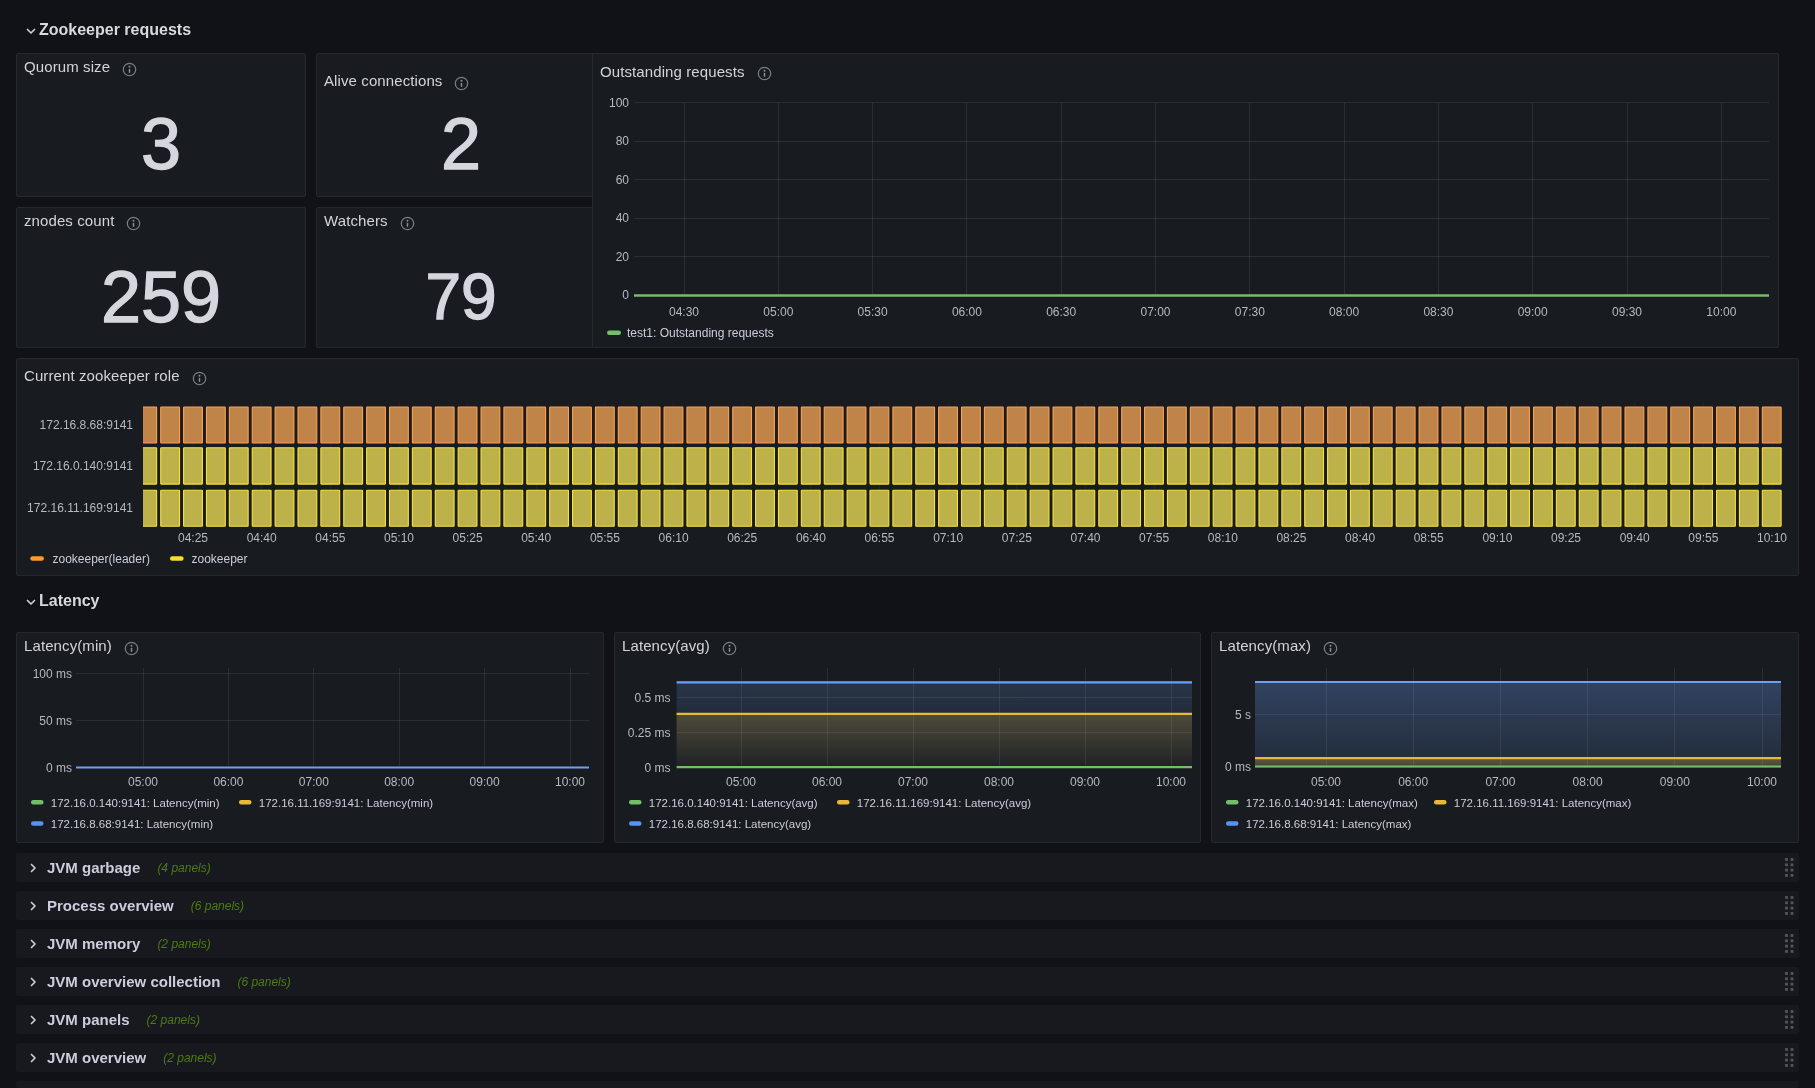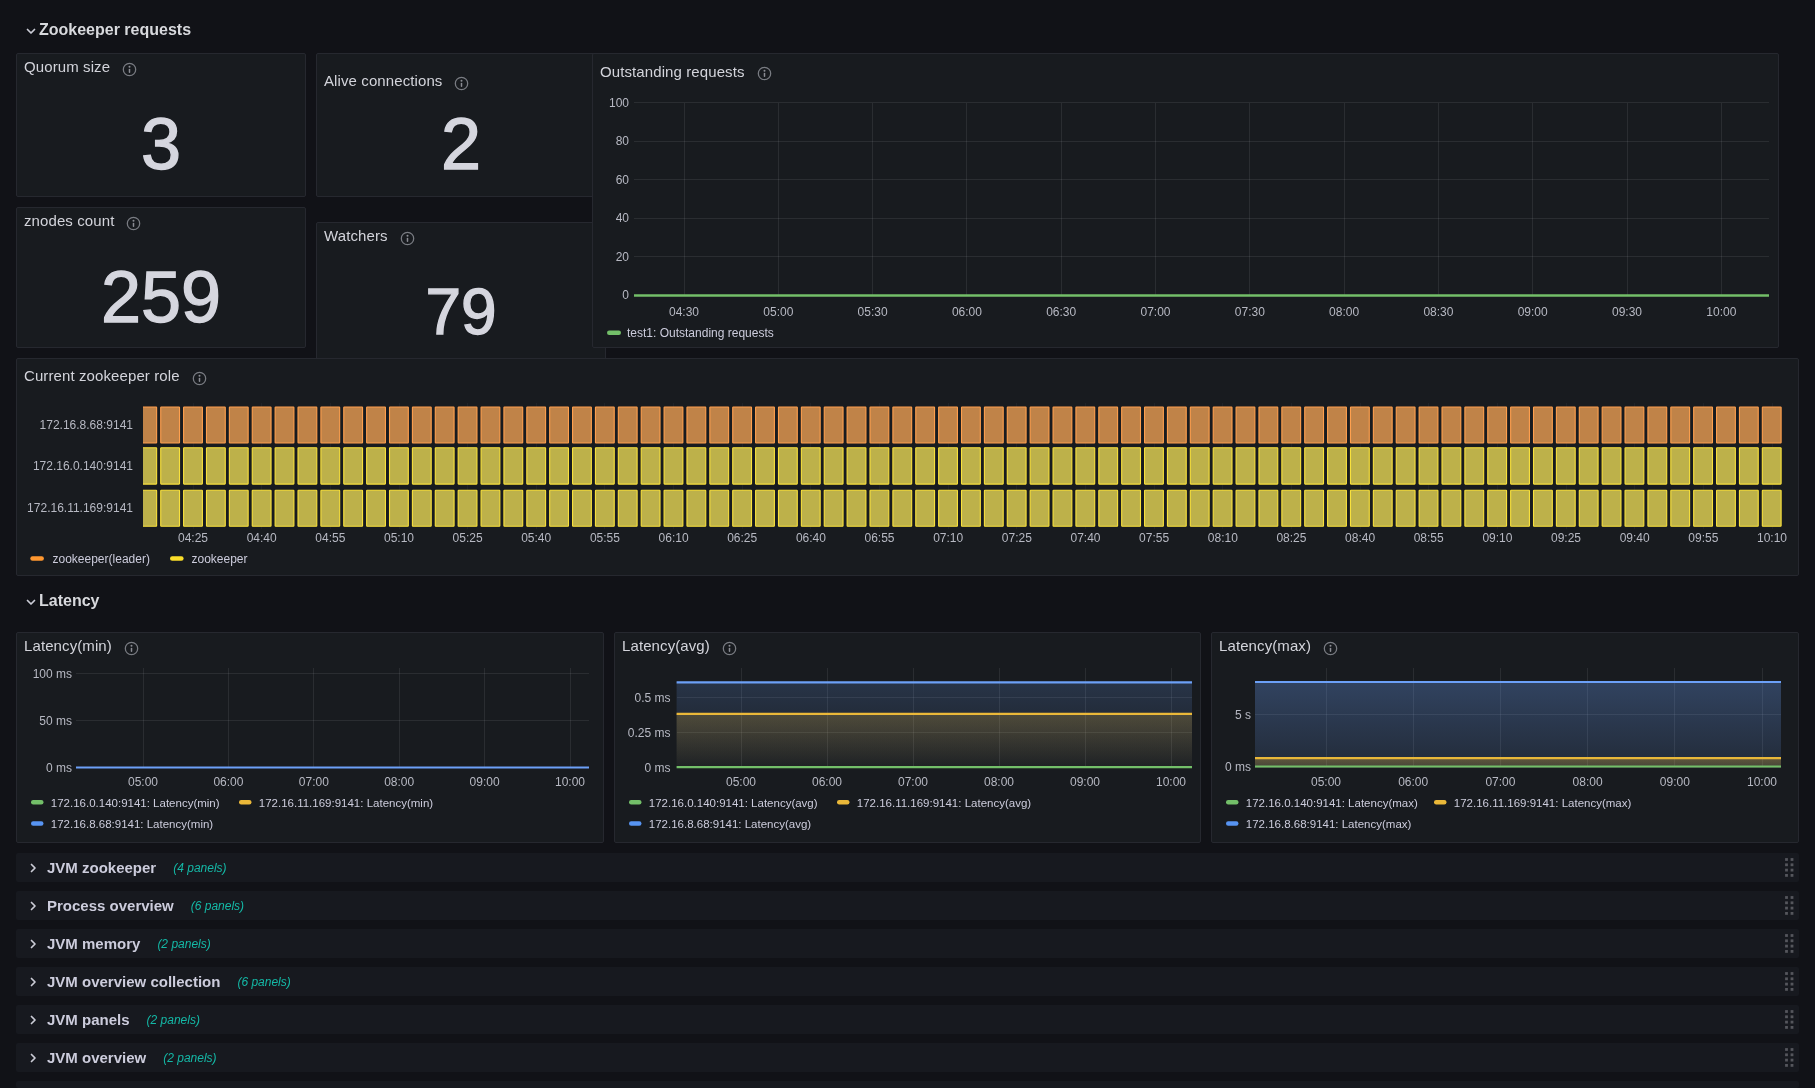--- a/index.html
+++ b/index.html
@@ -4,21 +4,21 @@
 font-family:"Liberation Sans",sans-serif;}
 .panel{position:absolute;background:#181b1f;border:1px solid #26282f;border-radius:2px;box-sizing:border-box;}
 .ptitle{position:absolute;left:7px;display:flex;align-items:flex-start;white-space:nowrap;
 font-size:15px;font-weight:400;color:#d3d4db;letter-spacing:0.1px;}
 .ptitle svg{position:relative;top:3.5px;margin-left:12px;}
 .rowhdr svg{position:static;}
 .statval{position:absolute;left:0;right:0;text-align:center;font-weight:400;color:#d5d6de;-webkit-text-stroke:1.35px #d5d6de;letter-spacing:0px;}
 .sechdr{position:absolute;display:flex;align-items:center;color:#d8d9dd;font-weight:700;font-size:16px;}
 .rowhdr{position:absolute;background:#17191f;display:flex;align-items:center;border-radius:2px;box-sizing:border-box;}
 .rowhdr .tt{font-size:15px;font-weight:700;color:#ccccdc;margin-left:7px;}
-.rowhdr .cnt{font-size:12px;font-style:italic;color:#14b8a6;margin-left:17px;}
+.rowhdr .cnt{font-size:12px;font-style:italic;color:#4d7c0f;margin-left:17px;}
 .axis{font-size:12px;fill:#b7b9c3;font-family:"Liberation Sans",sans-serif;}
 .leg{font-size:12px;fill:#ccccdc;font-family:"Liberation Sans",sans-serif;}
 .leg2{font-size:11.5px;fill:#ccccdc;font-family:"Liberation Sans",sans-serif;}
 svg{position:absolute;left:0;top:0;}
 </style></head><body>
 <svg style="position:absolute;left:24px;top:24px" width="14" height="14" viewBox="0 0 14 14">
     <path d="M3.5 5.5 L7 9 L10.5 5.5" fill="none" stroke="#cbccd6" stroke-width="1.7" stroke-linecap="round" stroke-linejoin="round"></path>
   </svg>
 <div class="sechdr" style="left:39px;top:21px;height:18px">Zookeeper requests</div>
 <div class="panel" style="left:16px;top:53px;width:290px;height:144px">
@@ -38,21 +38,21 @@
 <div class="statval" style="top:52.12px;font-size:72px;line-height:77.76px">2</div>
 </div>
 <div class="panel" style="left:16px;top:207px;width:290px;height:141px">
 <div class="ptitle" style="top:4px">znodes count<svg width="15" height="15" viewBox="0 0 15 15">
         <circle cx="7.5" cy="7.5" r="6.2" fill="none" stroke="#8b8d94" stroke-width="1.25" opacity="0.85"></circle>
         <circle cx="7.5" cy="4.8" r="1.0" fill="#8b8d94"></circle>
         <rect x="6.75" y="6.7" width="1.5" height="4.2" rx="0.75" fill="#8b8d94"></rect>
       </svg></div>
 <div class="statval" style="top:50.62px;font-size:72px;line-height:77.76px">259</div>
 </div>
-<div class="panel" style="left:316px;top:222px;width:290px;height:141px">
+<div class="panel" style="left:316px;top:207px;width:290px;height:141px">
 <div class="ptitle" style="top:4px">Watchers<svg width="15" height="15" viewBox="0 0 15 15">
         <circle cx="7.5" cy="7.5" r="6.2" fill="none" stroke="#8b8d94" stroke-width="1.25" opacity="0.85"></circle>
         <circle cx="7.5" cy="4.8" r="1.0" fill="#8b8d94"></circle>
         <rect x="6.75" y="6.7" width="1.5" height="4.2" rx="0.75" fill="#8b8d94"></rect>
       </svg></div>
 <div class="statval" style="top:50.62px;font-size:64px;line-height:77.76px">79</div>
 </div>
 <div class="panel" style="left:592px;top:53px;width:1187px;height:295px">
 <div class="ptitle" style="top:8.5px">Outstanding requests<svg width="15" height="15" viewBox="0 0 15 15">
         <circle cx="7.5" cy="7.5" r="6.2" fill="none" stroke="#8b8d94" stroke-width="1.25" opacity="0.85"></circle>
@@ -525,21 +525,21 @@
       <rect x="222" y="166.9" width="12.5" height="4.5" rx="2.2" fill="#eab839"></rect>
       <text class="leg2" x="241.8" y="169.5" dominant-baseline="central">172.16.11.169:9141: Latency(max)</text>
       <rect x="14" y="188.3" width="12.5" height="4.5" rx="2.2" fill="#5794f2"></rect>
       <text class="leg2" x="33.8" y="190.9" dominant-baseline="central">172.16.8.68:9141: Latency(max)</text>
     </svg>
 </div>
 <div class="rowhdr" style="left:16px;top:853px;width:1783px;height:29px;padding-left:10px">
 <svg width="14" height="14" viewBox="0 0 14 14" style="position:relative">
       <path d="M5.5 3.5 L9 7 L5.5 10.5" fill="none" stroke="#cbccd6" stroke-width="1.7" stroke-linecap="round" stroke-linejoin="round"></path>
     </svg>
-<span class="tt">JVM zookeeper</span>
+<span class="tt">JVM garbage</span>
     <span class="cnt">(4 panels)</span>
 <div style="position:absolute;right:4px;top:4.5px"><svg width="10" height="20" viewBox="0 0 10 20" style="position:relative">
         <rect x="0.10000000000000009" y="0.10000000000000009" width="2.8" height="2.8" fill="#55565c"></rect>
         <rect x="5.6" y="0.10000000000000009" width="2.8" height="2.8" fill="#55565c"></rect>
         <rect x="0.10000000000000009" y="5.4" width="2.8" height="2.8" fill="#55565c"></rect>
         <rect x="5.6" y="5.4" width="2.8" height="2.8" fill="#55565c"></rect>
         <rect x="0.10000000000000009" y="10.7" width="2.8" height="2.8" fill="#55565c"></rect>
         <rect x="5.6" y="10.7" width="2.8" height="2.8" fill="#55565c"></rect>
         <rect x="0.10000000000000009" y="15.999999999999998" width="2.8" height="2.8" fill="#55565c"></rect>
         <rect x="5.6" y="15.999999999999998" width="2.8" height="2.8" fill="#55565c"></rect>

